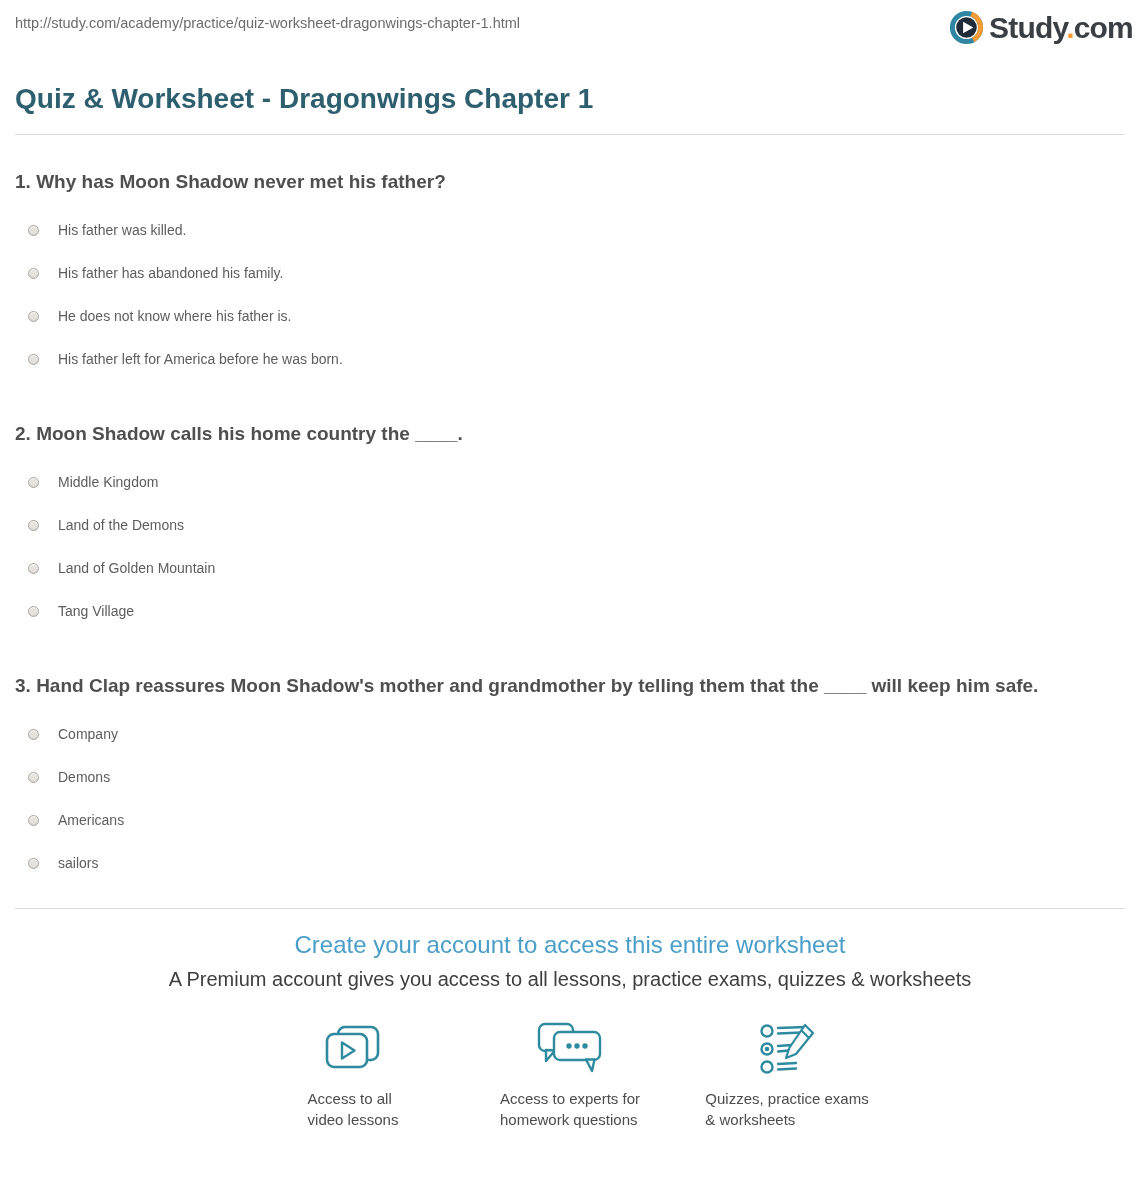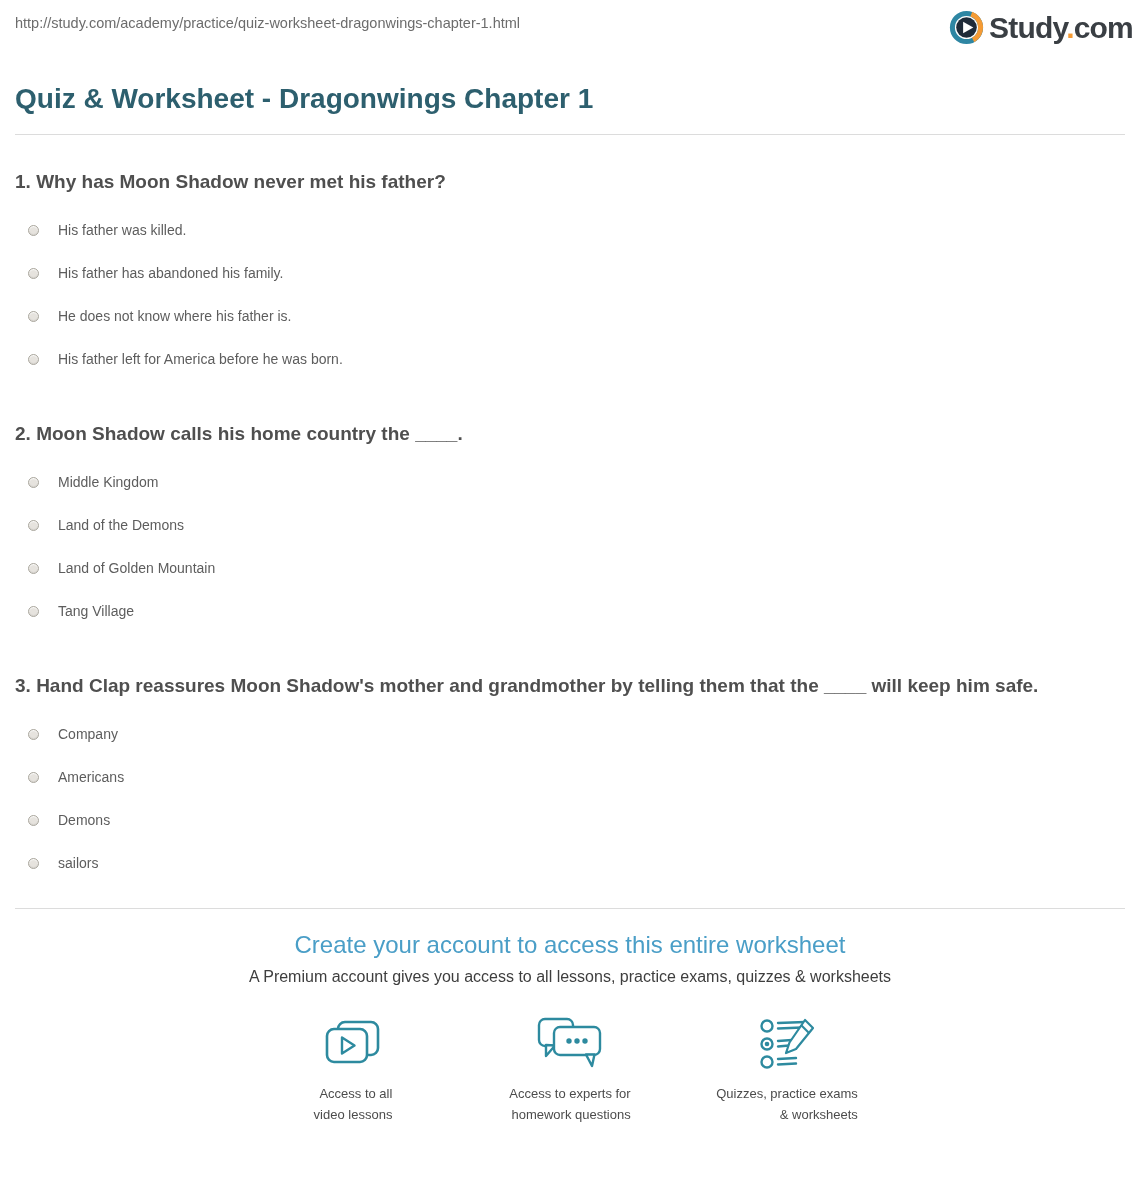--- a/index.html
+++ b/index.html
@@ -36,27 +36,27 @@
     box-shadow: inset 0 1px 1px rgba(255,255,255,0.9), inset 0 -1px 1px rgba(0,0,0,0.07);
     flex: 0 0 auto;
   }
   .opt-label { font-size: 14px; color: #5d5d5d; }
   .divider-bottom { margin-top: 36px; }
   
   .cta-heading {
     text-align: center; font-size: 24px; font-weight: normal;
     color: #4a9ec7; margin: 22px 0 9px 0;
   }
-  .cta-sub { text-align: center; font-size: 16px; color: #3e3e3e; margin: 0; }
+  .cta-sub { text-align: center; font-size: 20px; color: #3e3e3e; margin: 0; }
   .features { display: flex; justify-content: center; margin-top: 30px; }
   .feature { width: 217px; display: flex; flex-direction: column; align-items: center; }
   .feature .icon-box { height: 54px; display: flex; align-items: flex-end; }
   .feature .caption {
-    margin-top: 13px; font-size: 13px; line-height: 21px;
-    color: #4c4c4c; text-align: right;
+    margin-top: 13px; font-size: 15px; line-height: 21px;
+    color: #4c4c4c; text-align: left;
   }
   .copyright {
     margin: 36px auto 0 auto; max-width: 730px;
     text-align: center; font-size: 13px; line-height: 17px; color: #9d9d9d;
   }
 </style>
 </head>
 <body>
 
 <div class="header">
@@ -117,25 +117,25 @@
   </section>
 
   <section class="question">
     <h2 class="q-heading"><span>3.</span> <span>Hand Clap reassures Moon Shadow's mother and grandmother by telling them that the ____ will keep him safe.</span></h2>
     <div class="option">
       <span class="radio"></span>
       <span class="opt-label">Company</span>
     </div>
     <div class="option">
       <span class="radio"></span>
+      <span class="opt-label">Demons</span>
+    </div>
+    <div class="option">
+      <span class="radio"></span>
       <span class="opt-label">Americans</span>
-    </div>
-    <div class="option">
-      <span class="radio"></span>
-      <span class="opt-label">Demons</span>
     </div>
     <div class="option">
       <span class="radio"></span>
       <span class="opt-label">sailors</span>
     </div>
   </section>
 
   <hr class="divider divider-bottom">
 
   <h3 class="cta-heading">Create your account to access this entire worksheet</h3>

